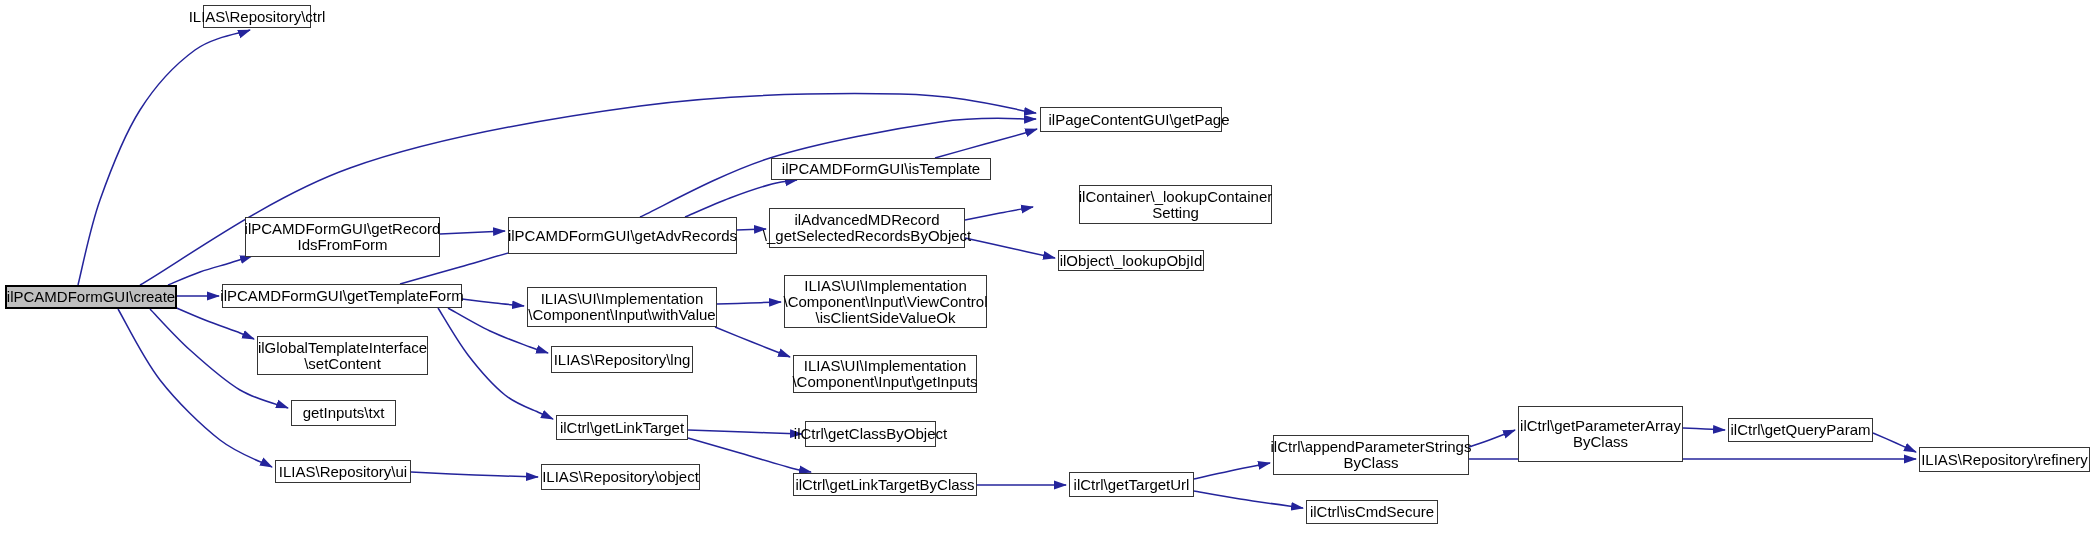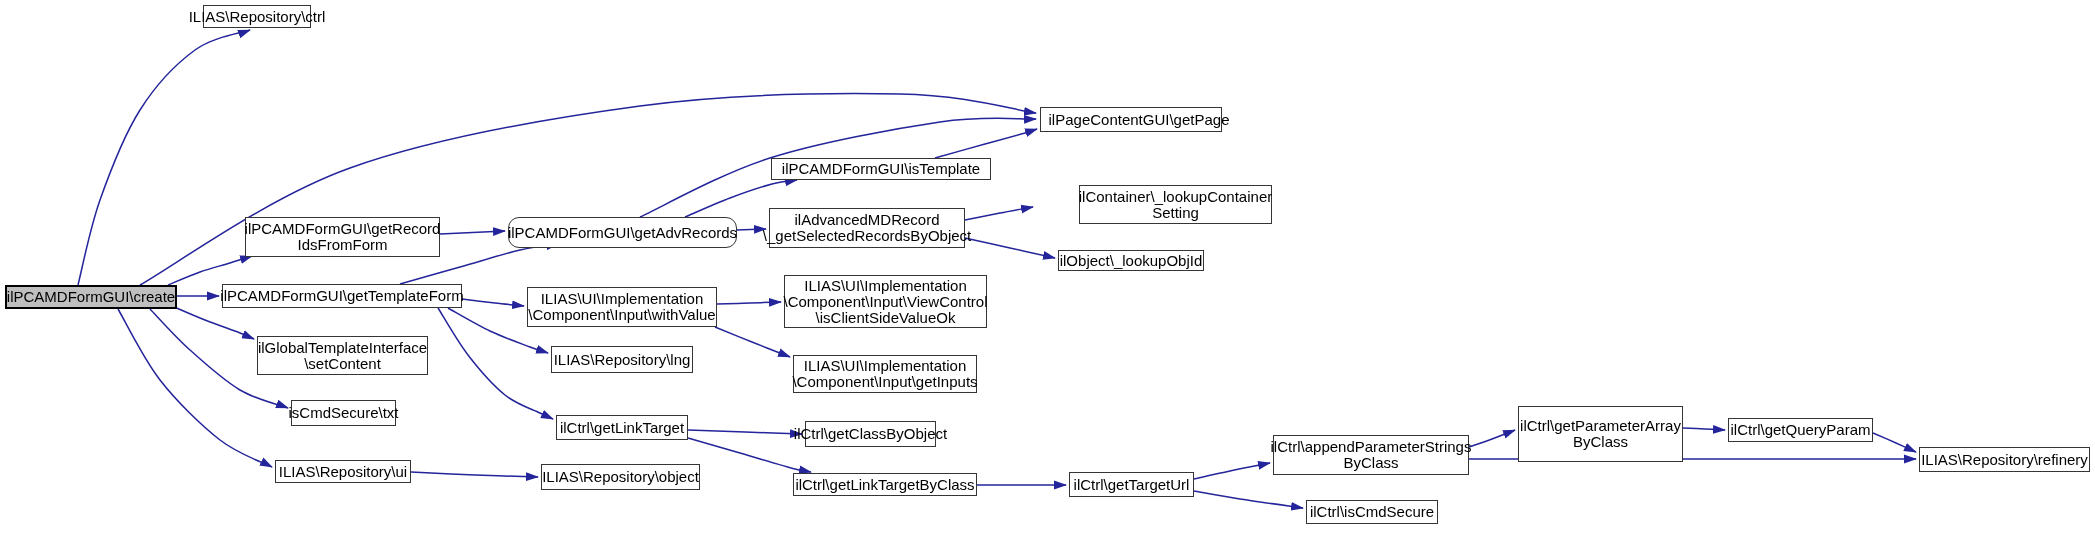--- a/index.html
+++ b/index.html
@@ -62,23 +62,23 @@
       <path d="M1873,433 C1876.8333333333333,434.6666666666667 1888.8333333333333,439.8333333333333 1896,443 C1903.1666666666667,446.1666666666667 1912.6666666666667,450.5 1916,452" stroke="#24249b" marker-end="url(#arrow)"></path>
     </svg>
   <div>
       <div class="node root" style="left: 5px; top: 285px; width: 172px; height: 24px; color: rgb(0, 0, 0);">ilPCAMDFormGUI\create</div>
       <div class="node" style="left: 203px; top: 5px; width: 108px; height: 23px; color: rgb(0, 0, 0);">ILIAS\Repository\ctrl</div>
       <div class="node" style="left: 245px; top: 217px; width: 195px; height: 40px; color: rgb(0, 0, 0);">ilPCAMDFormGUI\getRecord
 IdsFromForm</div>
       <div class="node" style="left: 222px; top: 284px; width: 240px; height: 24px; color: rgb(0, 0, 0);">ilPCAMDFormGUI\getTemplateForm</div>
       <div class="node" style="left: 257px; top: 336px; width: 171px; height: 39px; color: rgb(0, 0, 0);">ilGlobalTemplateInterface
 \setContent</div>
-      <div class="node" style="left: 291px; top: 400px; width: 105px; height: 26px; color: rgb(0, 0, 0);">isCmdSecure\txt</div>
+      <div class="node" style="left: 291px; top: 400px; width: 105px; height: 26px; color: rgb(0, 0, 0);">getInputs\txt</div>
       <div class="node" style="left: 275px; top: 460px; width: 136px; height: 23px; color: rgb(0, 0, 0);">ILIAS\Repository\ui</div>
-      <div class="node" style="left: 508px; top: 217px; width: 229px; height: 31px; color: rgb(0, 0, 0); border-radius: 11px;">ilPCAMDFormGUI\getAdvRecords</div>
+      <div class="node" style="left: 508px; top: 217px; width: 229px; height: 37px; color: rgb(0, 0, 0);">ilPCAMDFormGUI\getAdvRecords</div>
       <div class="node" style="left: 527px; top: 287px; width: 190px; height: 40px; color: rgb(0, 0, 0);">ILIAS\UI\Implementation
 \Component\Input\withValue</div>
       <div class="node" style="left: 551px; top: 346px; width: 142px; height: 27px; color: rgb(0, 0, 0);">ILIAS\Repository\lng</div>
       <div class="node" style="left: 556px; top: 415px; width: 132px; height: 25px; color: rgb(0, 0, 0);">ilCtrl\getLinkTarget</div>
       <div class="node" style="left: 541px; top: 464px; width: 159px; height: 26px; color: rgb(0, 0, 0);">ILIAS\Repository\object</div>
       <div class="node" style="left: 771px; top: 158px; width: 220px; height: 22px; color: rgb(0, 0, 0);">ilPCAMDFormGUI\isTemplate</div>
       <div class="node" style="left: 769px; top: 208px; width: 196px; height: 40px; color: rgb(0, 0, 0);">ilAdvancedMDRecord
 \_getSelectedRecordsByObject</div>
       <div class="node" style="left: 784px; top: 275px; width: 203px; height: 53px; color: rgb(0, 0, 0);">ILIAS\UI\Implementation
 \Component\Input\ViewControl

